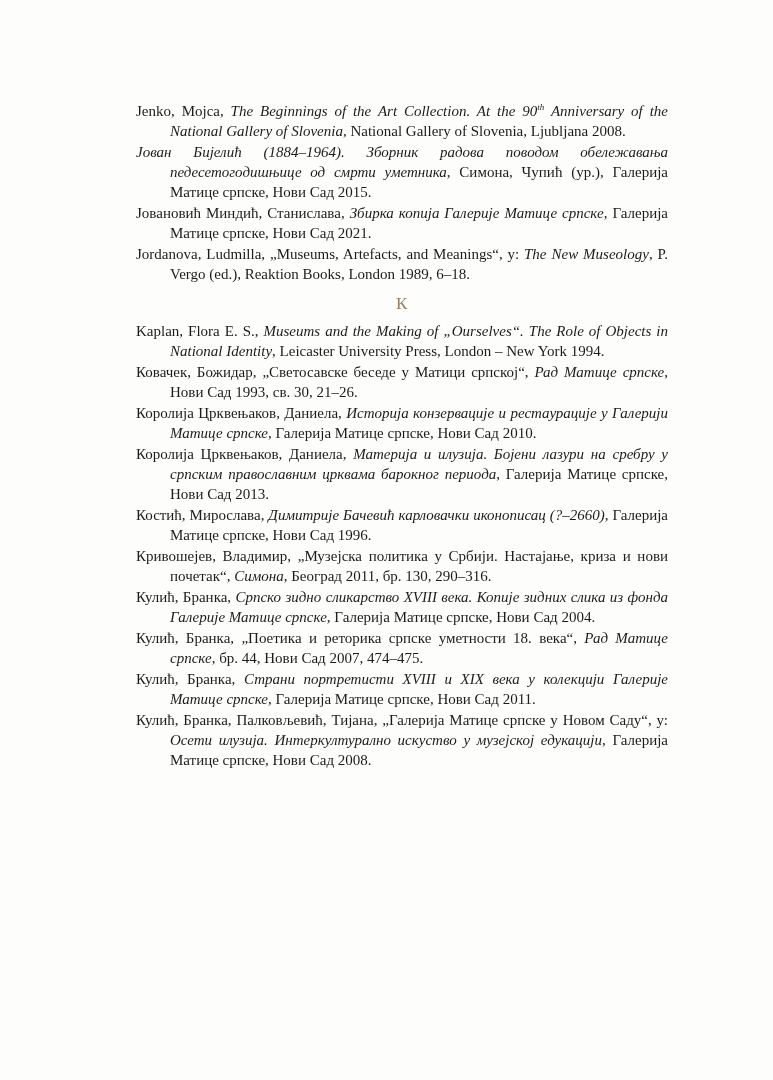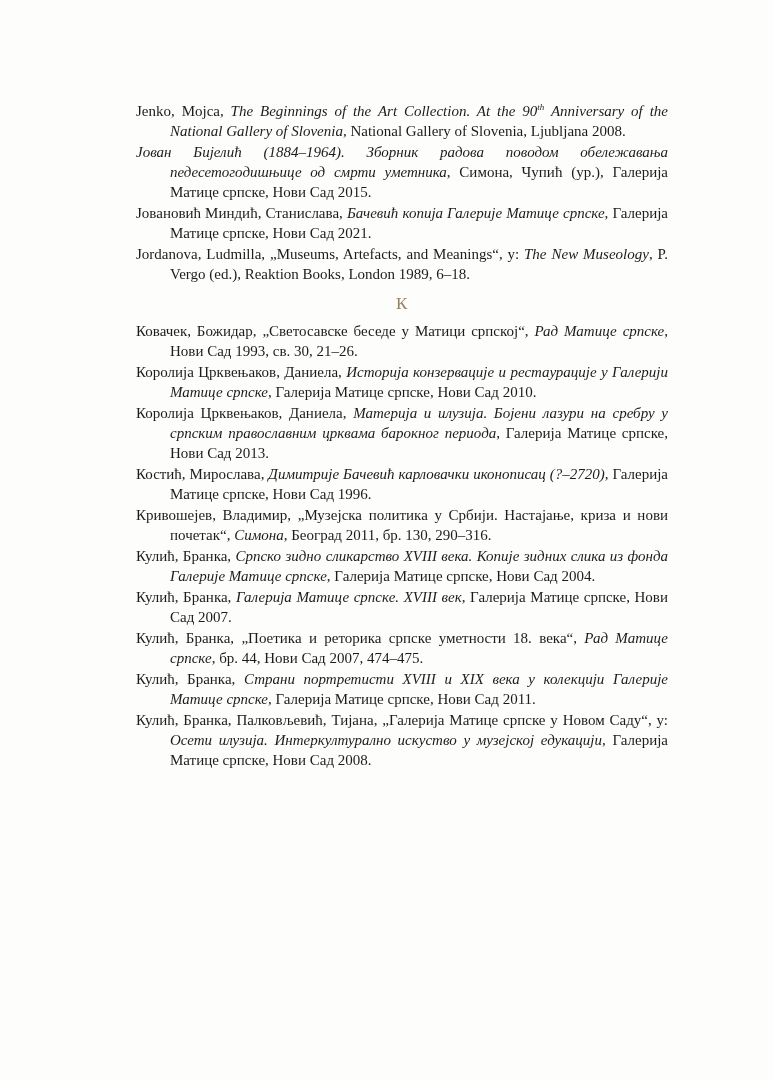--- a/index.html
+++ b/index.html
@@ -52,28 +52,28 @@
     font-size: 15.5px;
   }
 </style>
 </head>
 <body>
 
 <div class="page">
   <main class="text-block">
       <p class="entry">Jenko, Mojca, <i>The Beginnings of the Art Collection. At the 90</i><i><sup>th</sup></i><i> Anniversary of the National Gallery of Slovenia</i>, National Gallery of Slovenia, Ljubljana 2008.</p>
       <p class="entry"><i>Јован Бијелић (1884–1964). Зборник радова поводом обележавања педесетогодишњице од смрти уметника</i>, Симона, Чупић (ур.), Галерија Матице српске, Нови Сад 2015.</p>
-      <p class="entry">Јовановић Миндић, Станислава, <i>Бачевић копија Галерије Матице српске</i>, Галерија Матице српске, Нови Сад 2021.</p>
+      <p class="entry">Јовановић Миндић, Станислава, <i>Збирка копија Галерије Матице српске</i>, Галерија Матице српске, Нови Сад 2021.</p>
       <p class="entry">Jordanova, Ludmilla, „Museums, Artefacts, and Meanings“, у: <i>The New Museology</i>, P. Vergo (ed.), Reaktion Books, London 1989, 6–18.</p>
       <div class="section-header" style="color: rgb(147, 131, 90);">К</div>
+      <p class="entry">Kaplan, Flora E. S., <i>Museums and the Making of „Ourselves“. The Role of Objects in National Identity</i>, Leicaster University Press, London – New York 1994.</p>
       <p class="entry">Ковачек, Божидар, „Светосавске беседе у Матици српској“, <i>Рад Матице српске</i>, Нови Сад 1993, св. 30, 21–26.</p>
       <p class="entry">Королија Црквењаков, Даниела, <i>Историја конзервације и рестаурације у Галерији Матице српске</i>, Галерија Матице српске, Нови Сад 2010.</p>
       <p class="entry">Королија Црквењаков, Даниела, <i>Материја и илузија. Бојени лазури на сребру у српским православним црквама барокног периода</i>, Галерија Матице српске, Нови Сад 2013.</p>
-      <p class="entry">Костић, Мирослава, <i>Димитрије Бачевић карловачки иконописац (?–2720)</i>, Галерија Матице српске, Нови Сад 1996.</p>
+      <p class="entry">Костић, Мирослава, <i>Димитрије Бачевић карловачки иконописац (?–2660)</i>, Галерија Матице српске, Нови Сад 1996.</p>
       <p class="entry">Кривошејев, Владимир, „Музејска политика у Србији. Настајање, криза и нови почетак“, <i>Симона</i>, Београд 2011, бр. 130, 290–316.</p>
       <p class="entry">Кулић, Бранка, <i>Српско зидно сликарство XVIII века. Копије зидних слика из фонда Галерије Матице српске</i>, Галерија Матице српске, Нови Сад 2004.</p>
-      <p class="entry">Кулић, Бранка, <i>Галерија Матице српске. XVIII век</i>, Галерија Матице српске, Нови Сад 2007.</p>
       <p class="entry">Кулић, Бранка, „Поетика и реторика српске уметности 18. века“, <i>Рад Матице српске</i>, бр. 44, Нови Сад 2007, 474–475.</p>
       <p class="entry">Кулић, Бранка, <i>Страни портретисти XVIII и XIX века у колекцији Галерије Матице српске</i>, Галерија Матице српске, Нови Сад 2011.</p>
       <p class="entry">Кулић, Бранка, Палковљевић, Тијана, „Галерија Матице српске у Новом Саду“, у: <i>Осети илузија. Интеркултурално искуство у музејској едукацији</i>, Галерија Матице српске, Нови Сад 2008.</p>
     </main>
   <div class="page-number">564</div>
 </div>
 
 </body></html>

